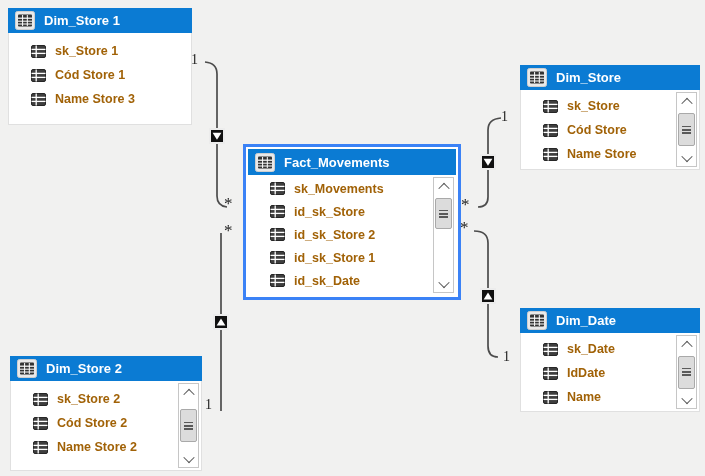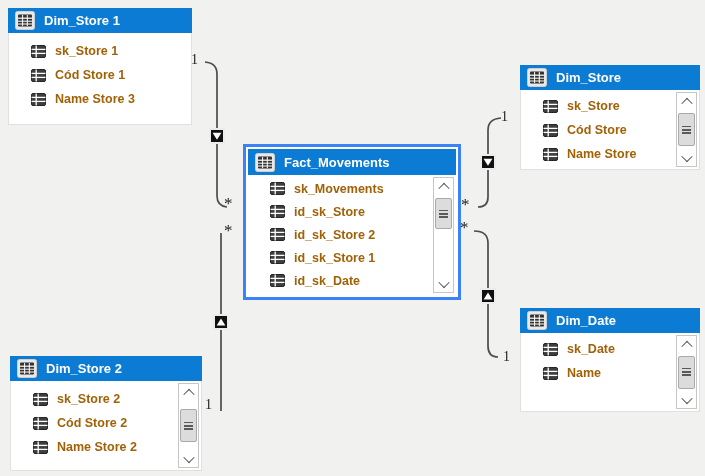--- a/index.html
+++ b/index.html
@@ -386,20 +386,31 @@
         </div>
         <div class="row">
           <span class="ficon">
               <svg width="15" height="13" viewBox="0 0 15 13">
                 <rect x="0.5" y="0.5" width="14" height="12" rx="1.5" fill="#3e3e3e" stroke="#262626"></rect>
                 <line x1="5.2" y1="0.5" x2="5.2" y2="12.5" stroke="#fff" stroke-width="1.3"></line>
                 <line x1="0.5" y1="4.4" x2="14.5" y2="4.4" stroke="#fff" stroke-width="1.3"></line>
                 <line x1="0.5" y1="8.4" x2="14.5" y2="8.4" stroke="#fff" stroke-width="1.3"></line>
               </svg>
             </span>
+          <span>IdDate</span>
+        </div>
+        <div class="row">
+          <span class="ficon">
+              <svg width="15" height="13" viewBox="0 0 15 13">
+                <rect x="0.5" y="0.5" width="14" height="12" rx="1.5" fill="#3e3e3e" stroke="#262626"></rect>
+                <line x1="5.2" y1="0.5" x2="5.2" y2="12.5" stroke="#fff" stroke-width="1.3"></line>
+                <line x1="0.5" y1="4.4" x2="14.5" y2="4.4" stroke="#fff" stroke-width="1.3"></line>
+                <line x1="0.5" y1="8.4" x2="14.5" y2="8.4" stroke="#fff" stroke-width="1.3"></line>
+              </svg>
+            </span>
           <span>Name</span>
         </div>
       </div>
       <div class="sbar">
         <div class="sbtn">
             <span class="chev chev-up"></span>
           </div>
         <div class="strack center">
           <div class="sthumb">
               <span class="grip"></span>

